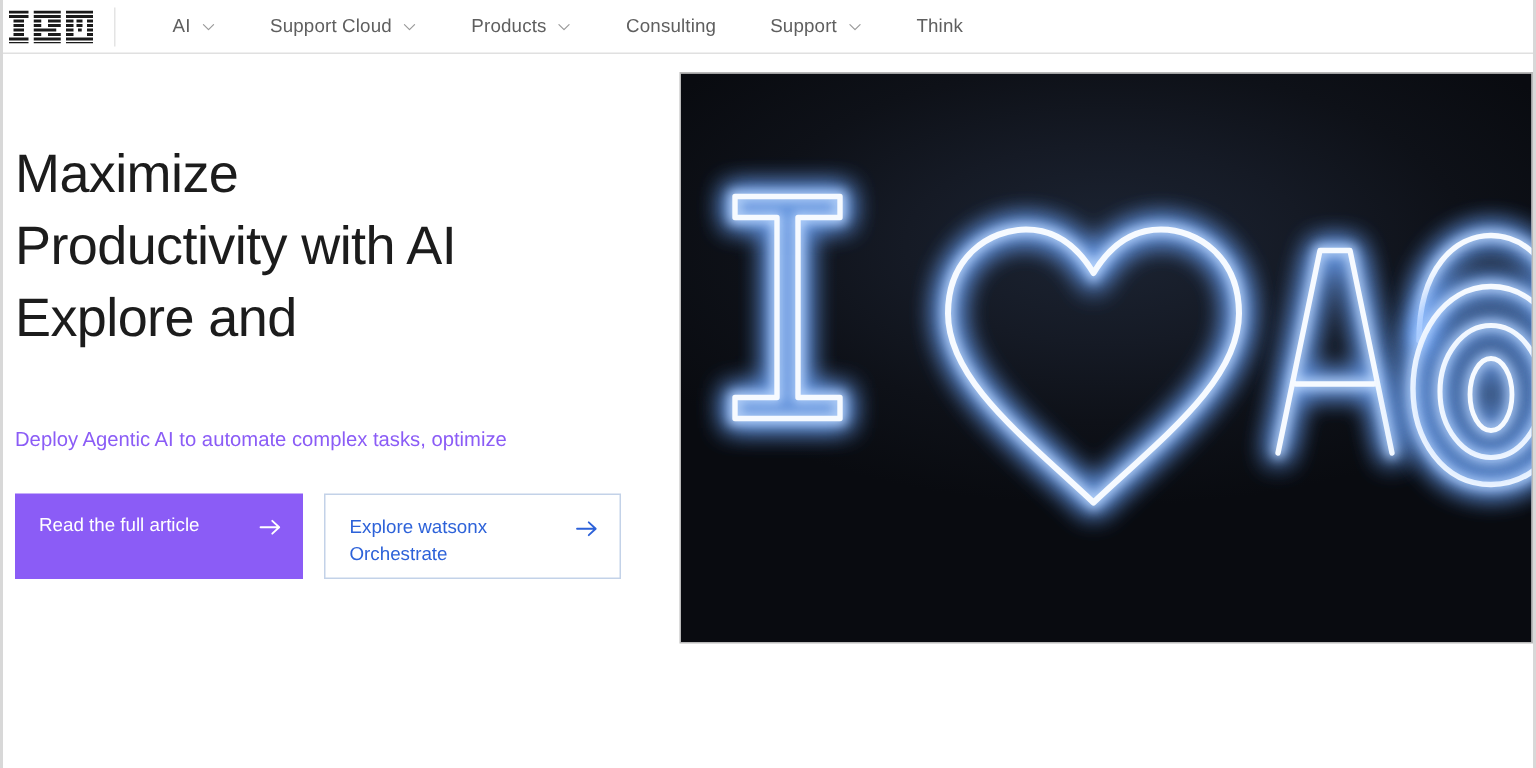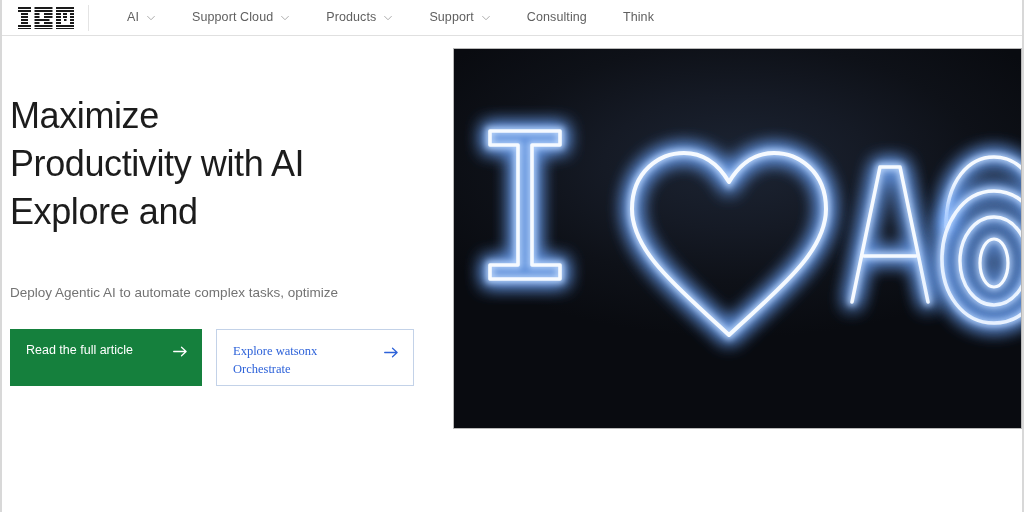--- a/index.html
+++ b/index.html
@@ -27,21 +27,21 @@
   }
 
   
   .masthead {
     position: relative;
     height: 36px;
     display: flex;
     align-items: center;
     background: #ffffff;
     border-bottom: 1px solid #e0e0e0;
-    padding-left: 16px;
+    padding-left: 4px;
   }
 
   .ibm-logo {
     width: 56px;
     height: 22px;
     display: block;
     flex: 0 0 auto;
     margin-right: 14px;
   }
 
@@ -106,21 +106,21 @@
     letter-spacing: -0.4px;
     max-width: 420px;
   }
 
   .headline-line { display: block; }
 
   .subhead {
     margin-top: 46px;
     font-size: 13.5px;
     line-height: 1.62;
-    color: #737373;
+    color: #8b5cf6;
     max-width: 400px;
     font-weight: 400;
   }
 
   .subhead-line { display: block; }
 
   
   .cta-row {
     margin-top: 26px;
     display: flex;
@@ -134,33 +134,32 @@
     justify-content: space-between;
     cursor: pointer;
     border: none;
     font-family: inherit;
     text-align: left;
   }
 
   .btn-primary {
     width: 192px;
     height: 57px;
-    background: #15803d;
+    background: #8b5cf6;
     color: #ffffff;
     padding: 13px 13px 13px 16px;
   }
 
   .btn-secondary {
     width: 198px;
     height: 57px;
     background: #ffffff;
     border: 1px solid #c3d2e8;
     color: #2a5fd8;
     padding: 13px 13px 13px 16px;
-    font-family: Liberation Serif, serif;
   }
 
   .btn-label {
     font-size: 12.5px;
     line-height: 1.42;
     font-weight: 400;
   }
 
   .btn-label-sec { color: #2d62d9; }
 
@@ -278,28 +277,28 @@
         </li>
 
         <li class="nav-item">
           <span class="nav-label">Products</span>
           <svg class="chevron" viewBox="0 0 16 16">
             <path d="M2.6 5.4 L8 10.8 L13.4 5.4" fill="none" stroke="#9a9a9a" stroke-width="1.3" stroke-linecap="round" stroke-linejoin="round"></path>
           </svg>
         </li>
 
         <li class="nav-item">
+          <span class="nav-label">Consulting</span>
+        </li>
+
+        <li class="nav-item">
           <span class="nav-label">Support</span>
           <svg class="chevron" viewBox="0 0 16 16">
             <path d="M2.6 5.4 L8 10.8 L13.4 5.4" fill="none" stroke="#9a9a9a" stroke-width="1.3" stroke-linecap="round" stroke-linejoin="round"></path>
           </svg>
-        </li>
-
-        <li class="nav-item">
-          <span class="nav-label">Consulting</span>
         </li>
 
         <li class="nav-item">
           <span class="nav-label">Think</span>
         </li>
 
       </ul>
     </nav>
   </header>
 

